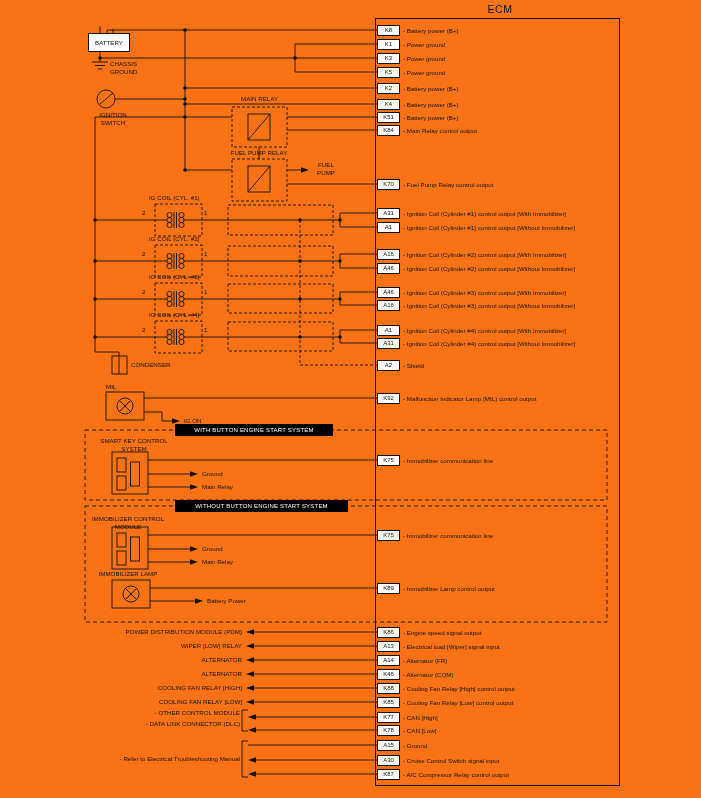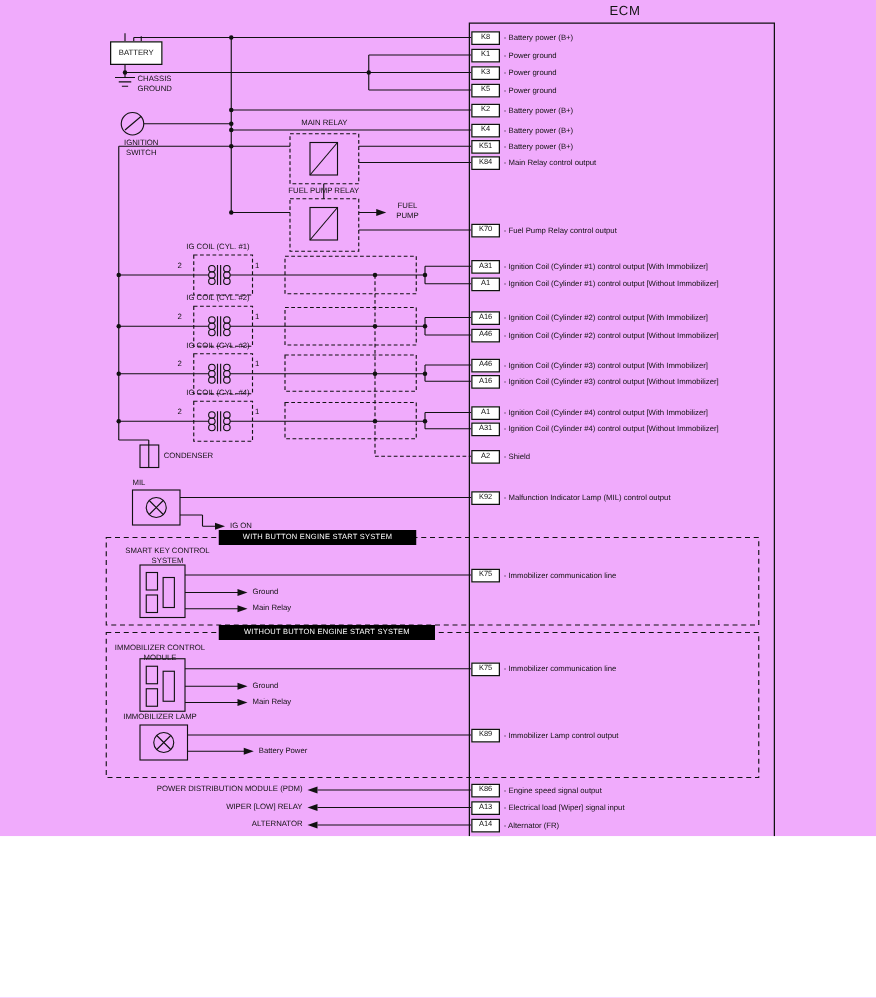--- a/index.html
+++ b/index.html
@@ -1,18 +1,18 @@
 <!DOCTYPE html>
 <html><head>
 <meta charset="utf-8">
 <style>
   *{margin:0;padding:0;box-sizing:border-box;}
   html,body{background:#fff;}
   body{font-family:"Liberation Sans",sans-serif;color:#111;}
-  #diagram{position:relative;width:701px;height:669px;background:#f0abfc;overflow:hidden;}
+  #diagram{position:relative;width:701px;height:798px;background:#f97316;overflow:hidden;}
   svg.wires{position:absolute;left:0;top:0;}
   .lbl{position:absolute;font-size:6.2px;line-height:7.5px;white-space:nowrap;}
   .wrap{white-space:normal;text-align:center;}
   .tl{text-align:left;}
   .bx{position:absolute;border:1px solid #111;background:#fff;}
   .battery{left:88px;top:33px;width:42px;height:19px;font-size:6.2px;line-height:17px;text-align:center;}
   .pin-box{position:absolute;width:23px;height:11px;border:1px solid #111;background:#fff;font-size:6px;line-height:9.5px;text-align:center;}
   .pin-desc{position:absolute;font-size:6.2px;line-height:9px;white-space:nowrap;}
   .b-label{position:absolute;font-size:6.2px;line-height:10px;white-space:nowrap;text-align:right;}
   .banner{position:absolute;background:#000;color:#fff;font-size:6px;line-height:12px;text-align:center;letter-spacing:.2px;}

